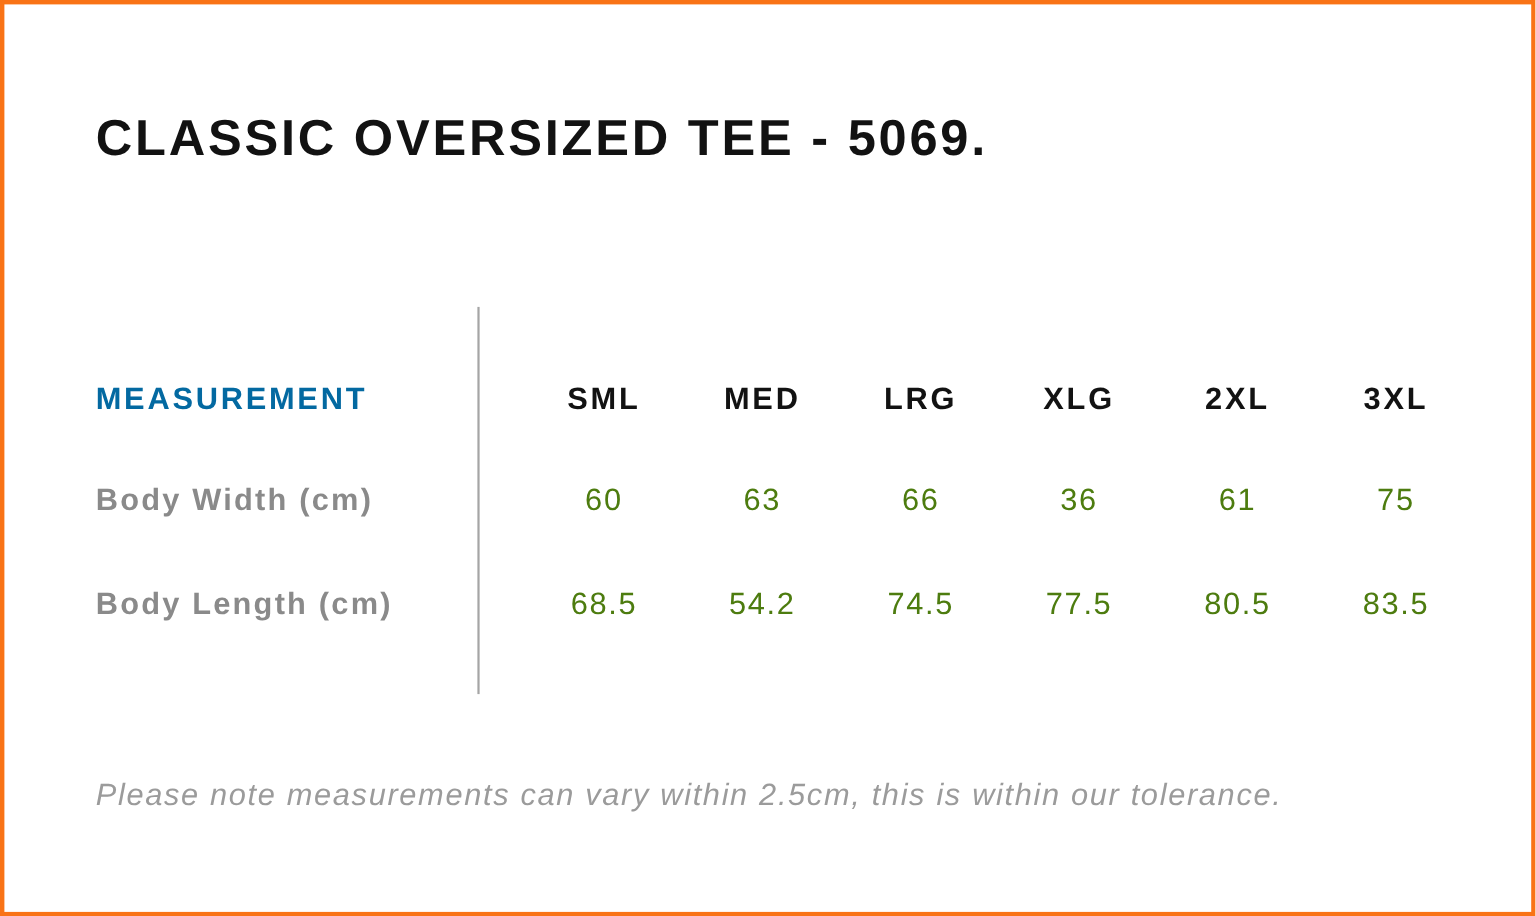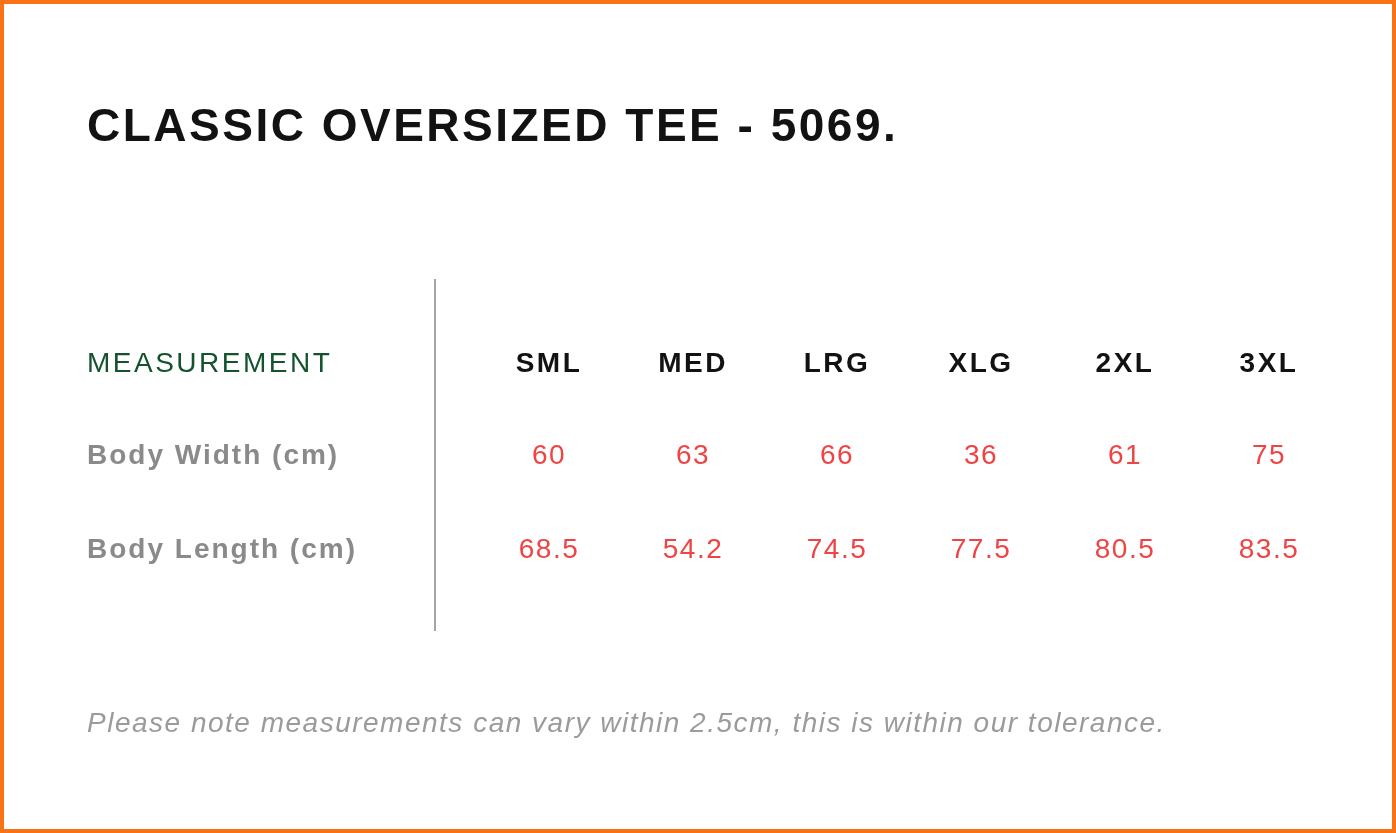--- a/index.html
+++ b/index.html
@@ -57,35 +57,35 @@
   .trow.row-2      { top: 253px; }
   .label-cell {
     width: 390px;
     flex: 0 0 390px;
     text-align: left;
     font-size: 28px;
     letter-spacing: 2px;
     white-space: nowrap;
   }
   .label-cell.header {
-    font-weight: normal;
+    font-weight: bold;
     letter-spacing: 2.5px;
-    color: #14532d;
+    color: #0369a1;
   }
   .label-cell.rowlabel {
     color: #8a8a8a;
     font-weight: 700;
   }
   .data-cell {
     width: 144px;
     flex: 0 0 144px;
     text-align: center;
     font-size: 28px;
     letter-spacing: 1.5px;
-    color: #ef4444;
+    color: #4d7c0f;
     white-space: nowrap;
   }
   .data-cell.header {
     font-weight: bold;
     letter-spacing: 2.5px;
     color: #121212;
   }
   .note {
     position: absolute;
     left: 83px;

